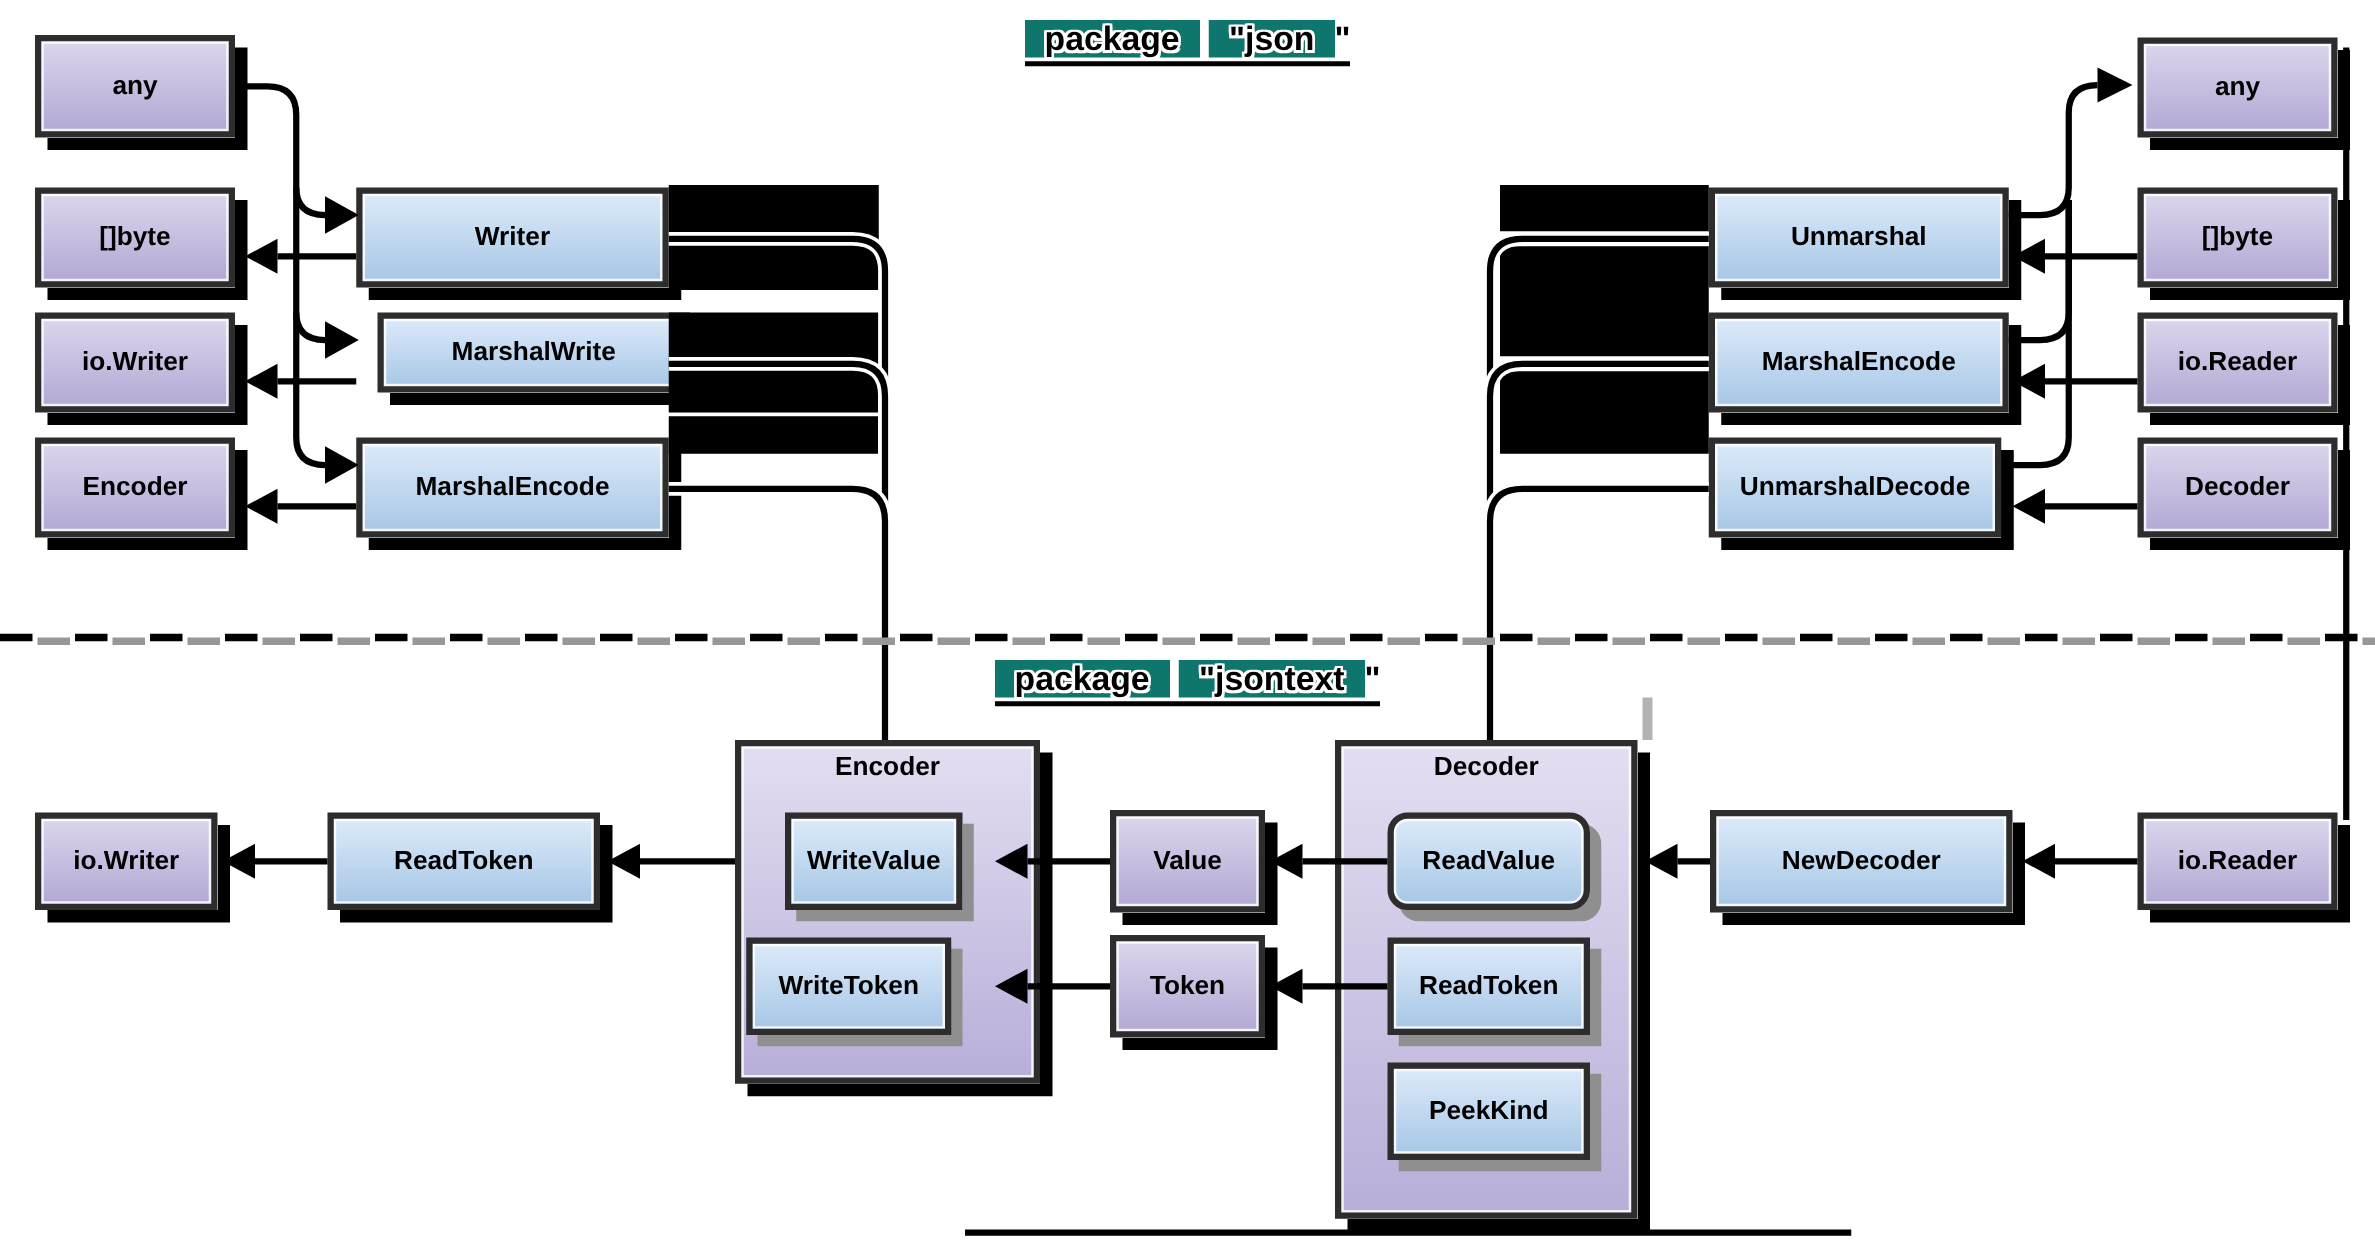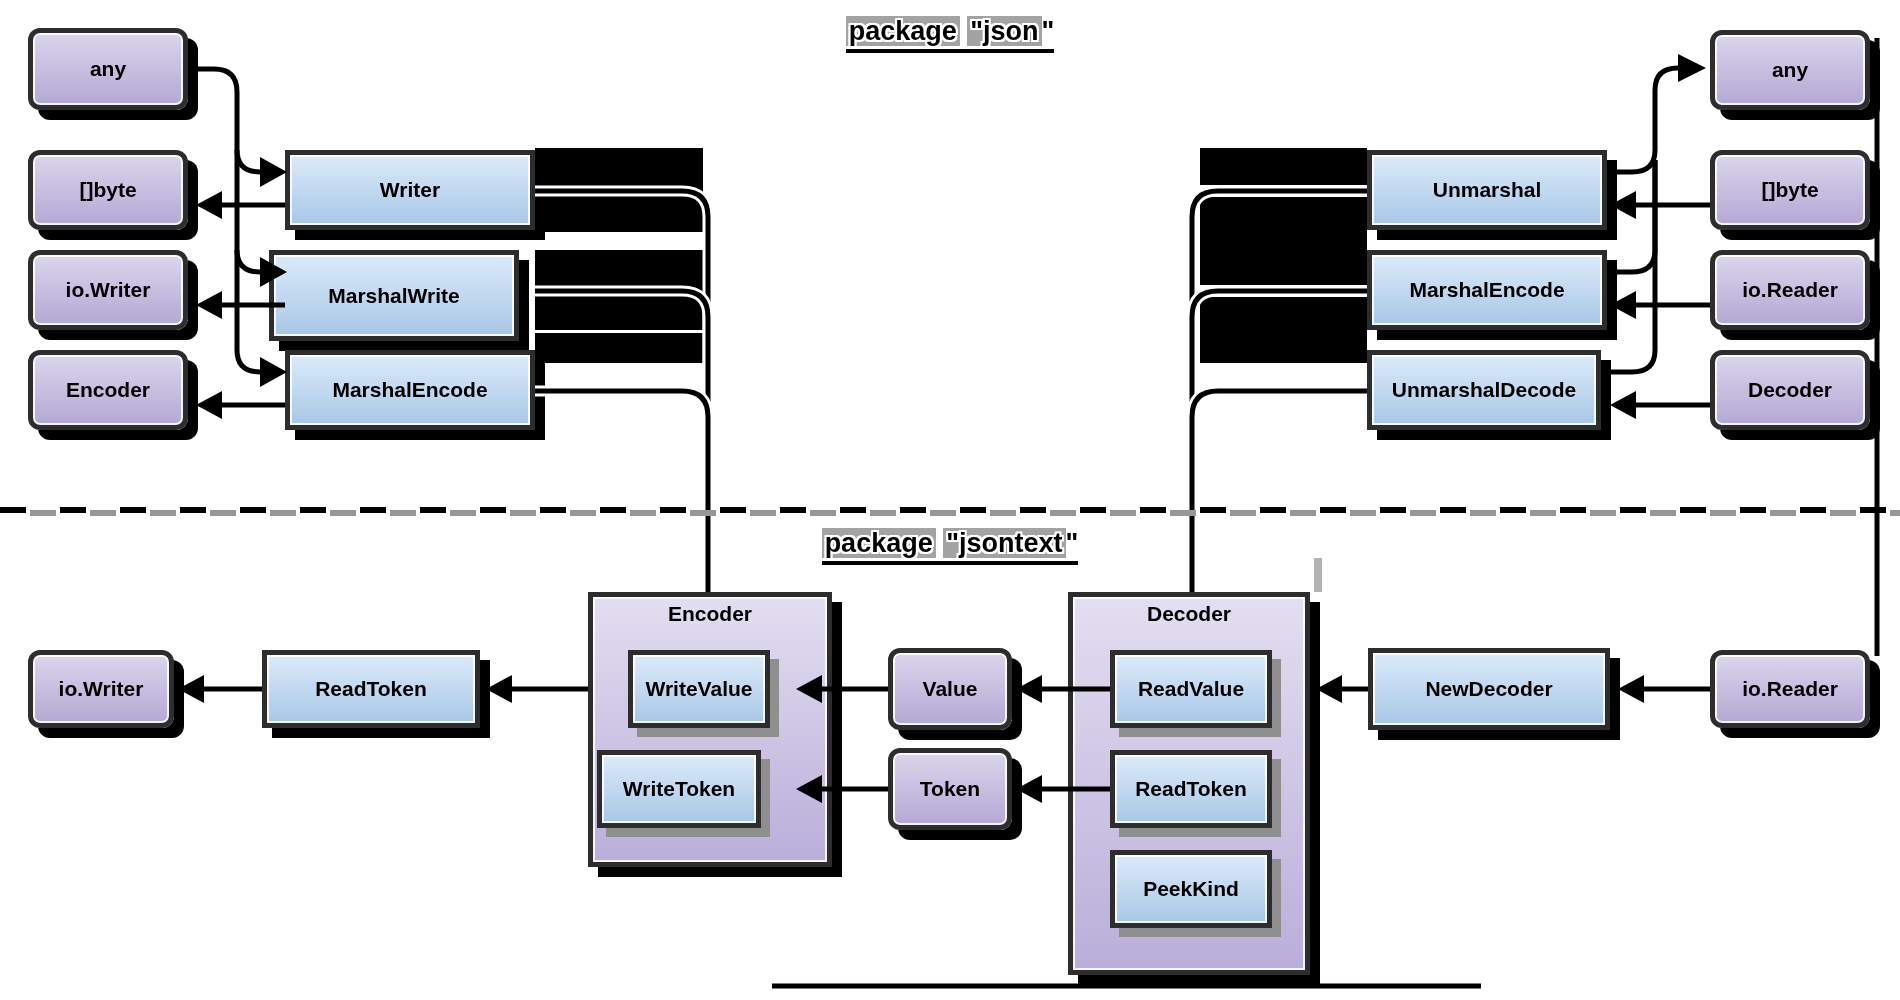--- a/index.html
+++ b/index.html
@@ -6,41 +6,41 @@
   #canvas{
     position:relative;width:1900px;height:1000px;background:#ffffff;
     font-family:"Liberation Sans", sans-serif;overflow:hidden;
   }
   .box{
     position:absolute;box-sizing:border-box;border:5px solid #2d2d2d;
     display:flex;align-items:center;justify-content:center;
     font-weight:bold;font-size:21px;color:#000;z-index:2;
     box-shadow: inset 0 0 0 2px rgba(255,255,255,.85), 10px 10px 0 0 #000;
   }
-  .kind-type, .kind-vtype{ background:linear-gradient(180deg,#dbd5ec 0%,#b3a8d4 100%);border-radius:12px; }
+  .kind-type, .kind-vtype{ background:linear-gradient(180deg,#dbd5ec 0%,#b3a8d4 100%); }
   .kind-func{ background:linear-gradient(180deg,#dceafa 0%,#a7c7e6 100%); }
   .kind-struct{
     background:linear-gradient(180deg,#e3def1 0%,#b9aed9 100%);
     z-index:1; justify-content:center; align-items:flex-start;
   }
   .kind-method{
     background:linear-gradient(180deg,#dceafa 0%,#a7c7e6 100%);
     box-shadow: inset 0 0 0 2px rgba(255,255,255,.85), 9px 9px 0 0 #8f8f8f;
     z-index:2;
   }
   .struct-title{
     position:absolute;z-index:2;text-align:center;font-weight:bold;font-size:21px;color:#000;
   }
   .diagram-title{
     position:absolute;left:0;width:1900px;text-align:center;z-index:4;
     font-weight:bold;font-size:27px;color:#000;white-space:pre;
   }
   .title-wrap{display:inline-block;border-bottom:4px solid #000;padding-bottom:2px;}
   .hl{
-    background:#a3a3a3;color:#000;padding:0 3px;
+    background:#0f766e;color:#000;padding:0 16px;
     text-shadow:-2px 0 0 #fff,2px 0 0 #fff,0 -2px 0 #fff,0 2px 0 #fff,
                 -2px -2px 0 #fff,2px 2px 0 #fff,-2px 2px 0 #fff,2px -2px 0 #fff;
   }
   .tail{color:#000;}
   svg.lines{position:absolute;left:0;top:0;z-index:3;pointer-events:none;}
 </style>
 </head>
 <body>
 
 <div id="canvas">
@@ -48,38 +48,38 @@
   <div class="diagram-title" style="top:16px;"><span class="title-wrap"><span class="hl">package</span> <span class="hl">"json</span><span class="tail">"</span></span></div>
 
   <div class="diagram-title" style="top:528px;"><span class="title-wrap"><span class="hl">package</span> <span class="hl">"jsontext</span><span class="tail">"</span></span></div>
 
   <div id="boxes">
       <div class="box kind-type" style="left: 28px; top: 28px; width: 160px; height: 82px;">any</div>
       <div class="box kind-type" style="left: 28px; top: 150px; width: 160px; height: 80px;">[]byte</div>
       <div class="box kind-type" style="left: 28px; top: 250px; width: 160px; height: 80px;">io.Writer</div>
       <div class="box kind-type" style="left: 28px; top: 350px; width: 160px; height: 80px;">Encoder</div>
       <div class="box kind-func" style="left: 285px; top: 150px; width: 250px; height: 80px;">Writer</div>
-      <div class="box kind-func" style="left: 269px; top: 250px; width: 250px; height: 91px;">MarshalWrite</div>
+      <div class="box kind-func" style="left: 302px; top: 250px; width: 250px; height: 64px;">MarshalWrite</div>
       <div class="box kind-func" style="left: 285px; top: 350px; width: 250px; height: 80px;">MarshalEncode</div>
       <div class="box kind-func" style="left: 1367px; top: 150px; width: 240px; height: 80px;">Unmarshal</div>
       <div class="box kind-func" style="left: 1367px; top: 250px; width: 240px; height: 80px;">MarshalEncode</div>
       <div class="box kind-func" style="left: 1367px; top: 350px; width: 234px; height: 80px;">UnmarshalDecode</div>
       <div class="box kind-type" style="left: 1710px; top: 30px; width: 160px; height: 80px;">any</div>
       <div class="box kind-type" style="left: 1710px; top: 150px; width: 160px; height: 80px;">[]byte</div>
       <div class="box kind-type" style="left: 1710px; top: 250px; width: 160px; height: 80px;">io.Reader</div>
       <div class="box kind-type" style="left: 1710px; top: 350px; width: 160px; height: 80px;">Decoder</div>
       <div class="box kind-type" style="left: 28px; top: 650px; width: 146px; height: 78px;">io.Writer</div>
       <div class="box kind-func" style="left: 262px; top: 650px; width: 218px; height: 78px;">ReadToken</div>
       <div class="box kind-struct" style="left: 588px; top: 592px; width: 244px; height: 275px;"></div>
       <div class="box kind-method" style="left: 628px; top: 650px; width: 142px; height: 78px;">WriteValue</div>
       <div class="box kind-method" style="left: 597px; top: 750px; width: 164px; height: 78px;">WriteToken</div>
       <div class="box kind-vtype" style="left: 888px; top: 648px; width: 124px; height: 82px;">Value</div>
       <div class="box kind-vtype" style="left: 888px; top: 748px; width: 124px; height: 82px; text-align: right;">Token</div>
       <div class="box kind-struct" style="left: 1068px; top: 592px; width: 242px; height: 383px;"></div>
-      <div class="box kind-method" style="left: 1110px; top: 650px; width: 162px; height: 78px;">ReadValue</div>
+      <div class="box kind-method" style="left: 1110px; top: 650px; width: 162px; height: 78px; border-radius: 16px;">ReadValue</div>
       <div class="box kind-method" style="left: 1110px; top: 750px; width: 162px; height: 78px;">ReadToken</div>
       <div class="box kind-method" style="left: 1110px; top: 850px; width: 162px; height: 78px;">PeekKind</div>
       <div class="box kind-func" style="left: 1368px; top: 648px; width: 242px; height: 82px;">NewDecoder</div>
       <div class="box kind-type" style="left: 1710px; top: 650px; width: 160px; height: 78px;">io.Reader</div>
       <div class="struct-title" style="left: 588px; top: 602px; width: 244px;">Encoder</div>
       <div class="struct-title" style="left: 1068px; top: 602px; width: 242px;">Decoder</div>
     </div>
 
   <svg class="lines" width="1900" height="1000" viewBox="0 0 1900 1000">
 

